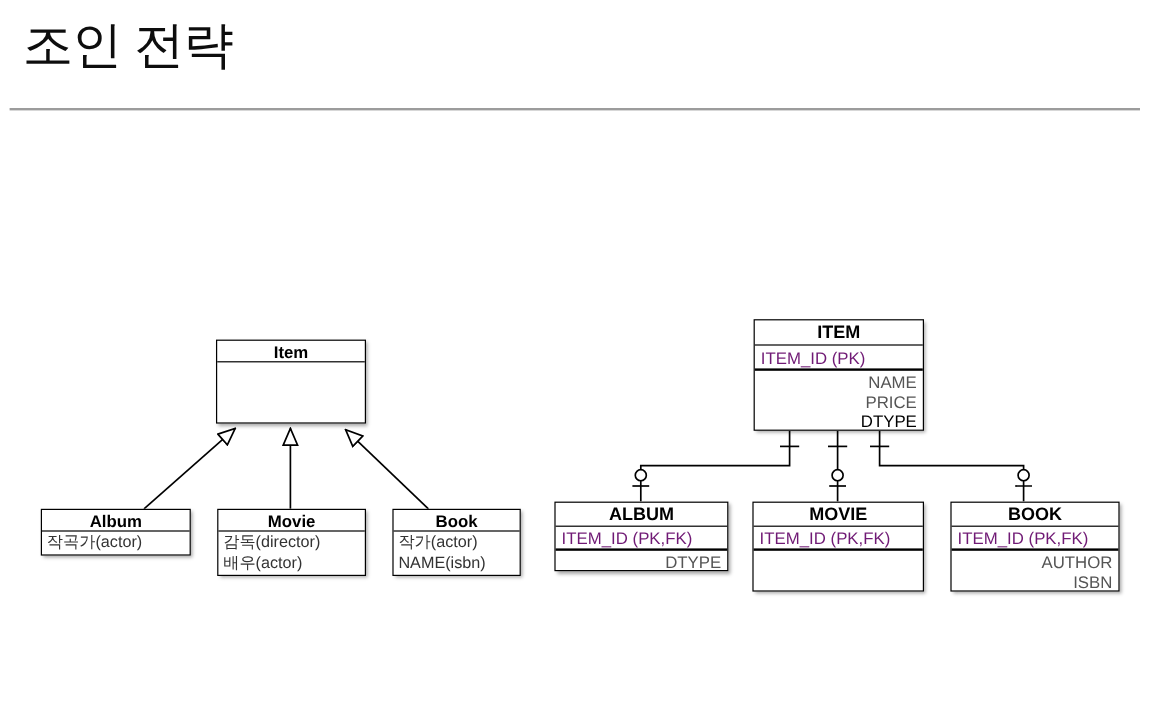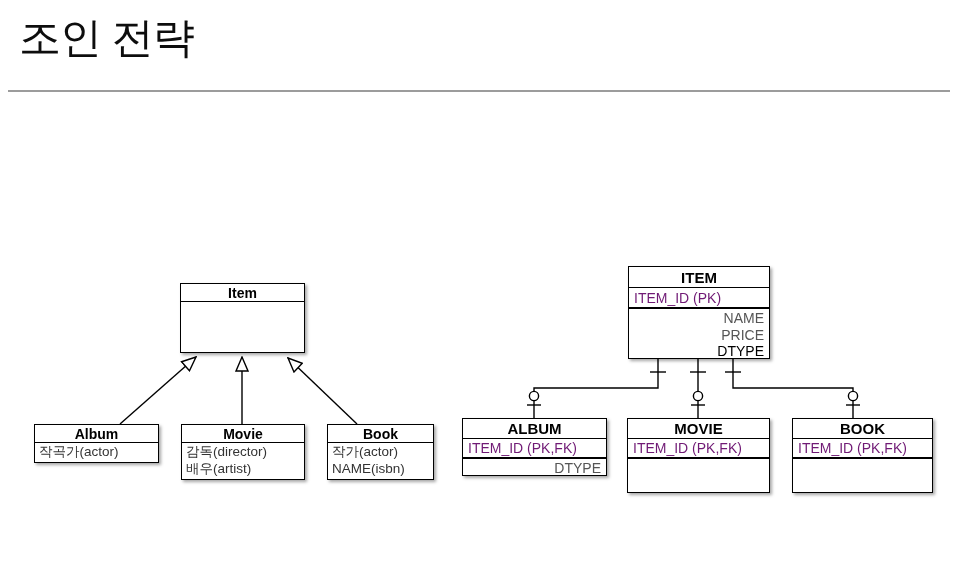--- a/index.html
+++ b/index.html
@@ -139,21 +139,21 @@
     <div class="uml-header">Album</div>
     <div class="uml-attrs">
       <div class="uml-attr">작곡가(actor)</div>
     </div>
   </div>
 
   <div class="uml-box" style="left:181px; top:424px; width:124px; height:56px;">
     <div class="uml-header">Movie</div>
     <div class="uml-attrs">
       <div class="uml-attr">감독(director)</div>
-      <div class="uml-attr">배우(artist)</div>
+      <div class="uml-attr">배우(actor)</div>
     </div>
   </div>
 
   <div class="uml-box" style="left:327px; top:424px; width:107px; height:56px;">
     <div class="uml-header">Book</div>
     <div class="uml-attrs">
       <div class="uml-attr">작가(actor)</div>
       <div class="uml-attr">NAME(isbn)</div>
     </div>
   </div>
@@ -177,15 +177,19 @@
   </div>
 
   <div class="er-box" style="left:627px; top:418px; width:143px; height:75px;">
     <div class="er-header h20">MOVIE</div>
     <div class="er-key h20">ITEM_ID (PK,FK)</div>
   </div>
 
   <div class="er-box" style="left:792px; top:418px; width:141px; height:75px;">
     <div class="er-header h20">BOOK</div>
     <div class="er-key h20">ITEM_ID (PK,FK)</div>
+    <div class="er-cols">
+      <div class="er-col">AUTHOR</div>
+      <div class="er-col">ISBN</div>
+    </div>
   </div>
 
 </div>
 
 </body></html>

